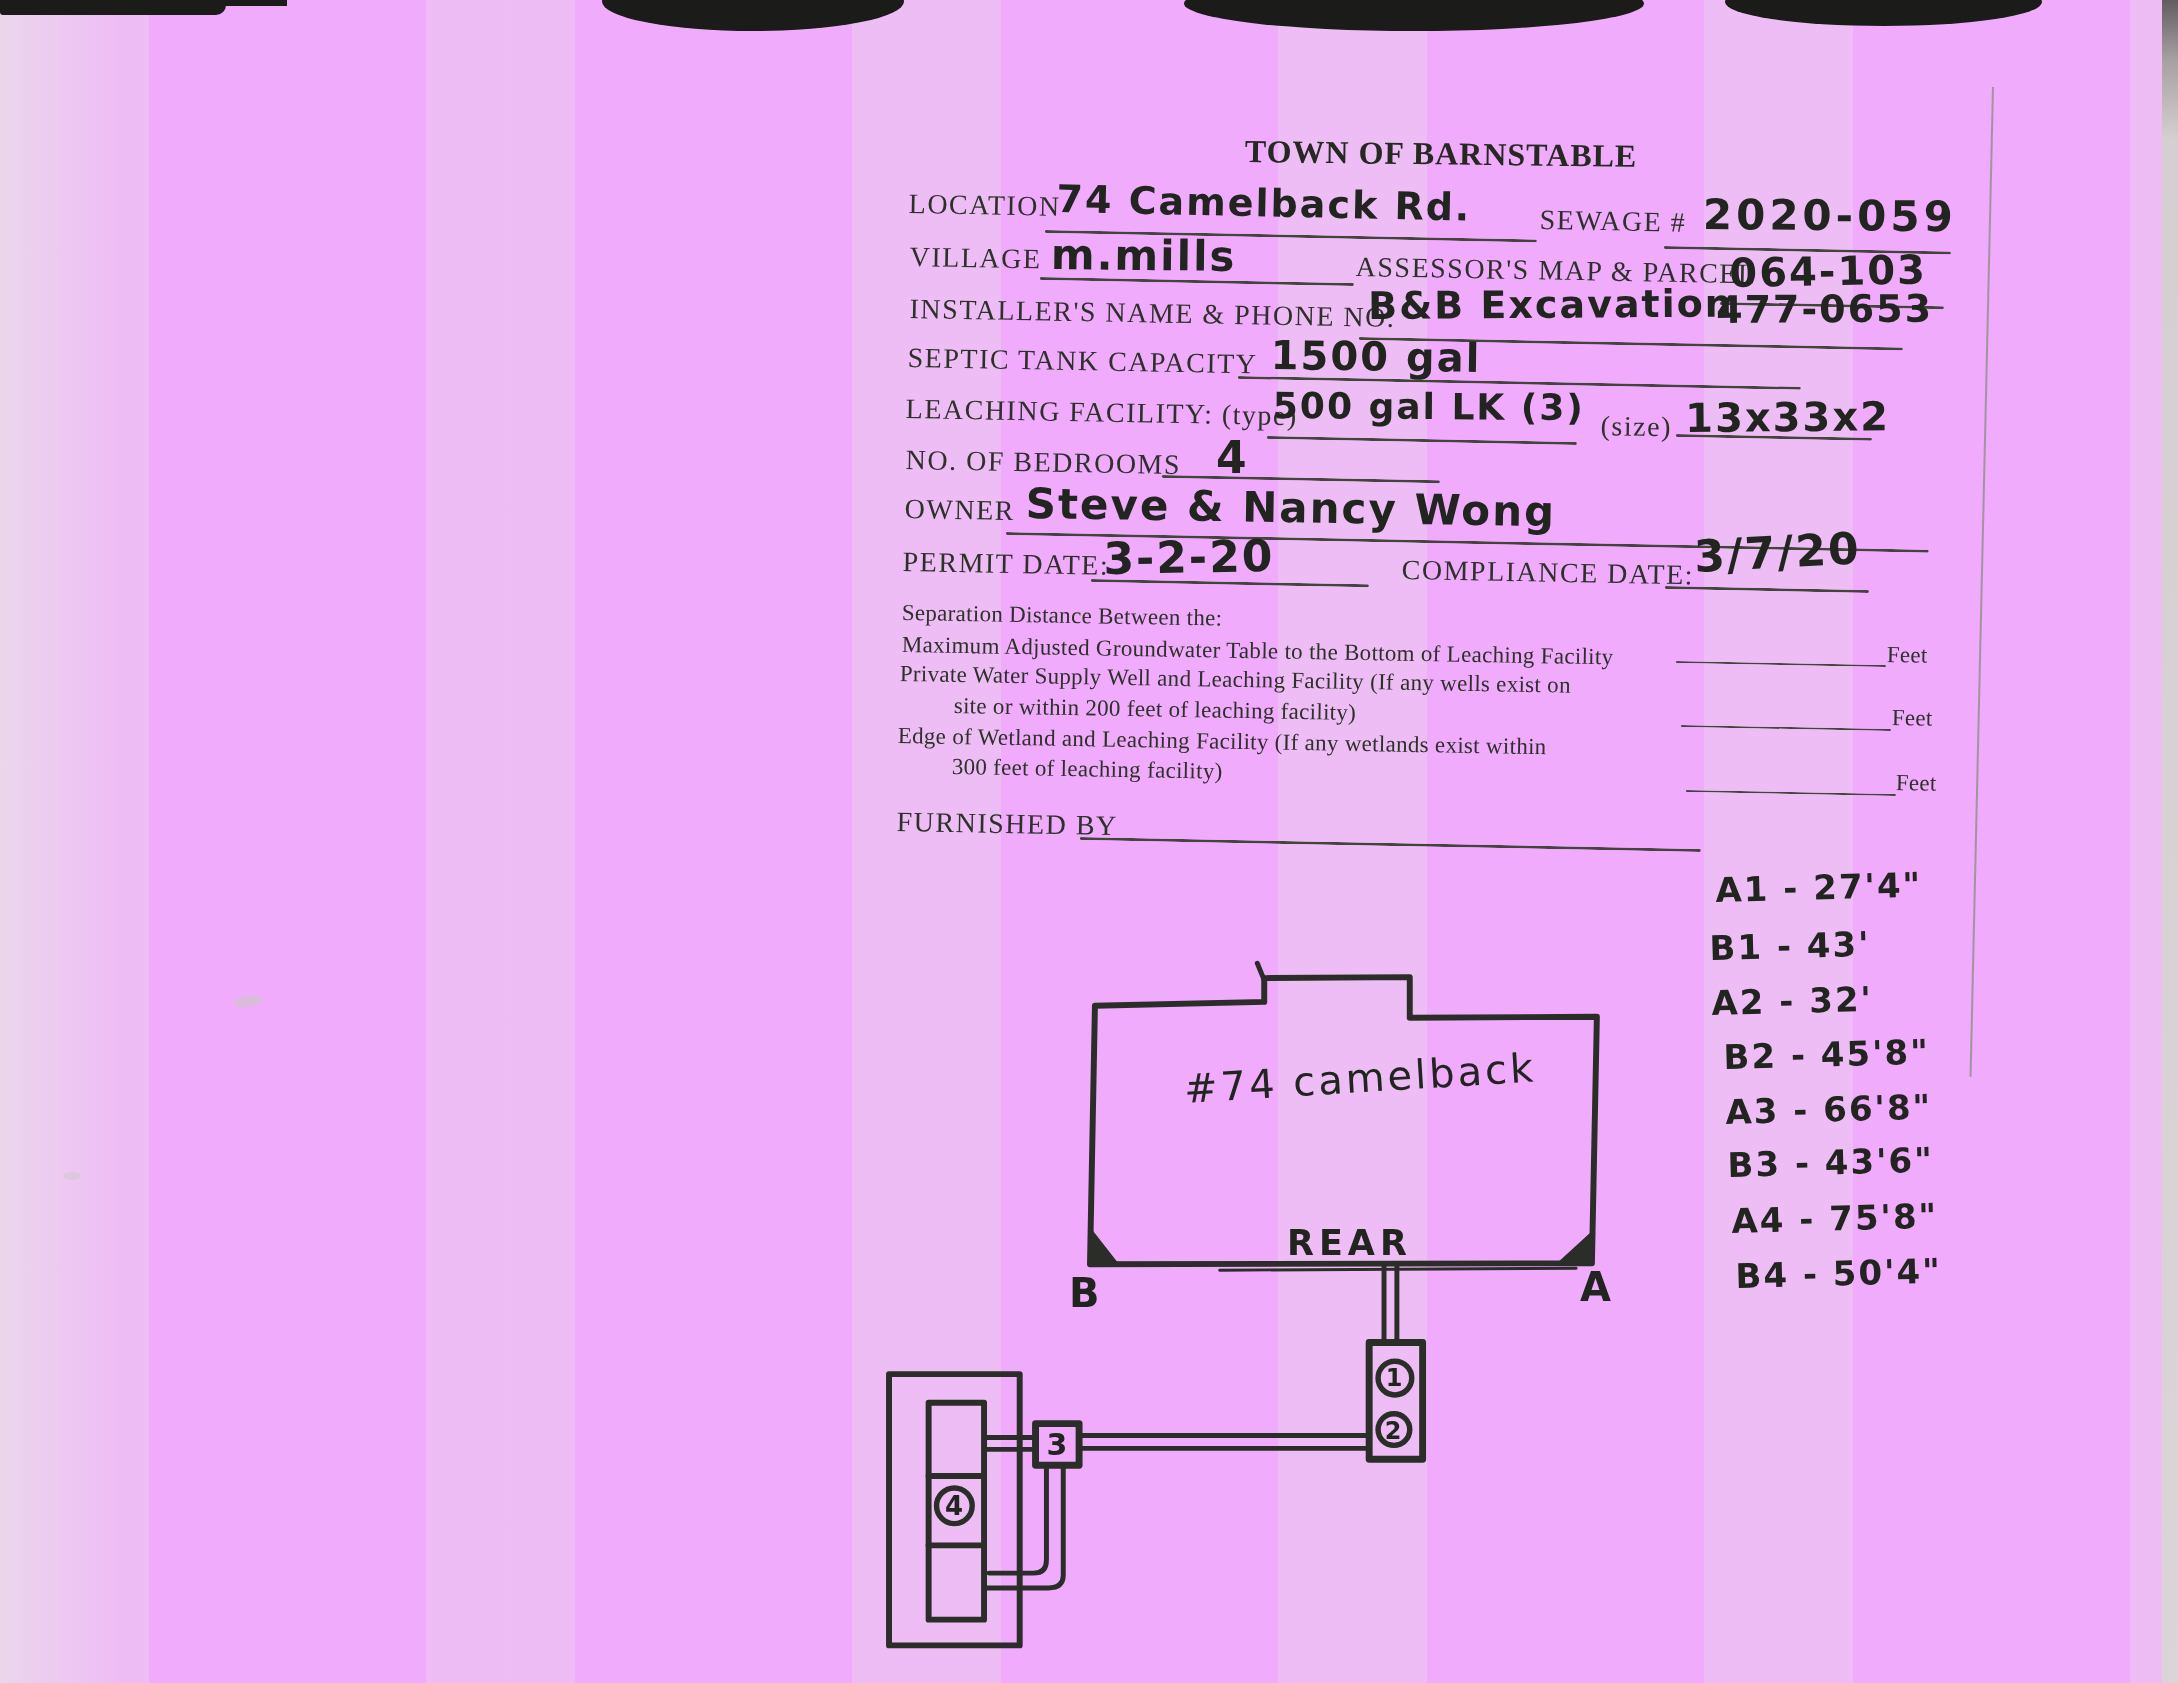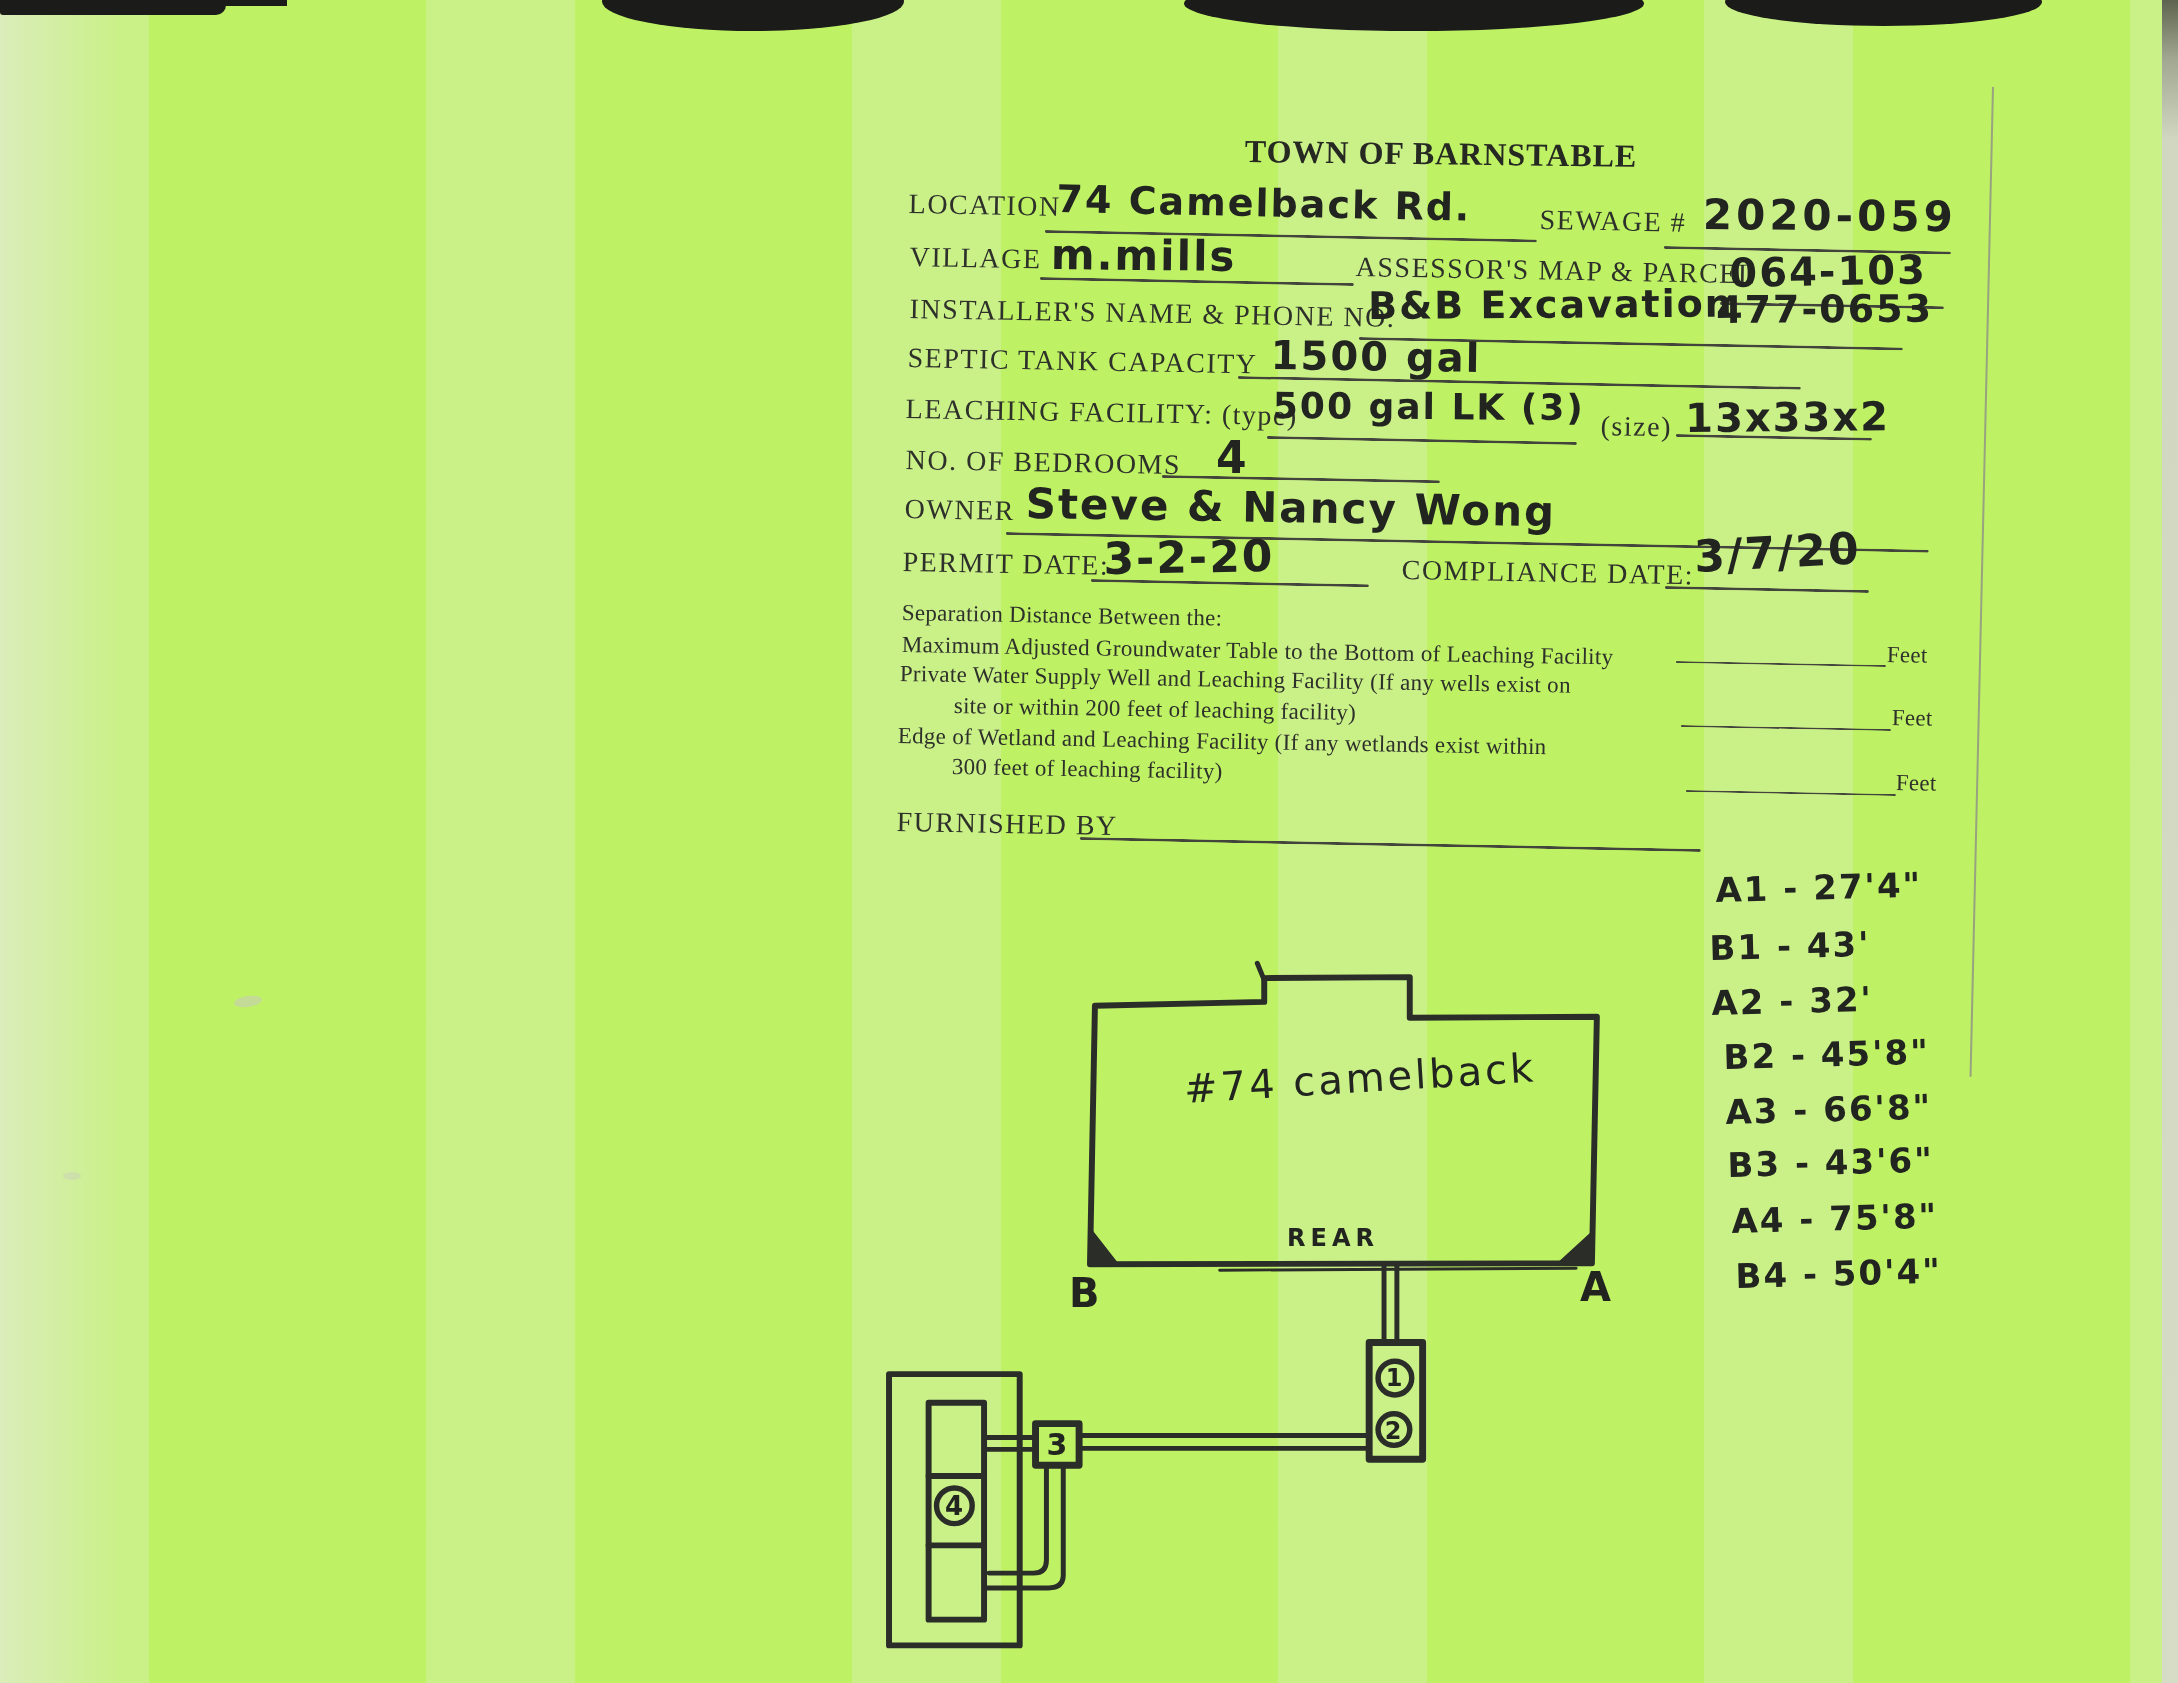--- a/index.html
+++ b/index.html
@@ -1,18 +1,18 @@
 <!DOCTYPE html>
 <html><head>
 <meta charset="utf-8">
 <style>
   html,body{margin:0;padding:0;background:#e8e8e4;}
   .page{
     position:relative;width:2178px;height:1683px;overflow:hidden;
-    background:#bef264;
+    background:#f0abfc;
     font-family:"Liberation Serif","DejaVu Serif",serif;color:#2e302a;
   }
   .streaks{
     position:absolute;inset:0;pointer-events:none;
     background:
       linear-gradient(90deg, rgba(232,234,228,.55) 0px, rgba(244,244,240,0) 119px),
       repeating-linear-gradient(90deg, rgba(233,235,229,.28) 0 149px, rgba(246,246,242,0) 149px 426px);
   }
   .plabel{position:absolute;font-size:28px;letter-spacing:1.5px;white-space:nowrap;
     transform:rotate(1.05deg);transform-origin:left top;color:#2e302a;}
@@ -155,21 +155,21 @@
     <rect stroke-width="6" x="938" y="1417" width="56" height="219"></rect>
     <path stroke-width="6" d="M938 1491 L994 1491"></path>
     <path stroke-width="6" d="M938 1561 L994 1561"></path>
     <circle stroke-width="5.5" cx="964" cy="1521" r="18"></circle>
 
     <path stroke-width="5" d="M1057 1480 L1057 1576 Q1057 1589 1044 1589 L999 1589"></path>
     <path stroke-width="5" d="M1074 1480 L1074 1591 Q1074 1604 1059 1604 L996 1604"></path>
   </svg>
 
   <div class="hand" style="left:1183px;top:1069px;font-size:40px;font-weight:500;transform:rotate(-3.5deg);letter-spacing:3px;">#74 camelback</div>
-  <div class="hand" style="left:1287px;top:1226px;font-size:24px;font-weight:700;letter-spacing:5px;text-align:right;">REAR</div>
+  <div class="hand" style="left:1287px;top:1226px;font-size:35px;font-weight:700;letter-spacing:5px;text-align:right;">REAR</div>
   <div class="hand" style="left:1069px;top:1273px;font-size:40px;">B</div>
   <div class="hand" style="left:1580px;top:1267px;font-size:40px;">A</div>
   <div class="hand" style="left:1385px;top:1366px;width:20px;text-align:center;font-size:24px;">1</div>
   <div class="hand" style="left:1384px;top:1419px;width:20px;text-align:center;font-size:24px;">2</div>
   <div class="hand" style="left:1040px;top:1430px;width:36px;text-align:center;font-size:30px;">3</div>
   <div class="hand" style="left:939px;top:1493px;width:32px;text-align:center;font-size:26px;">4</div>
 </div>
 
 
 </body></html>

